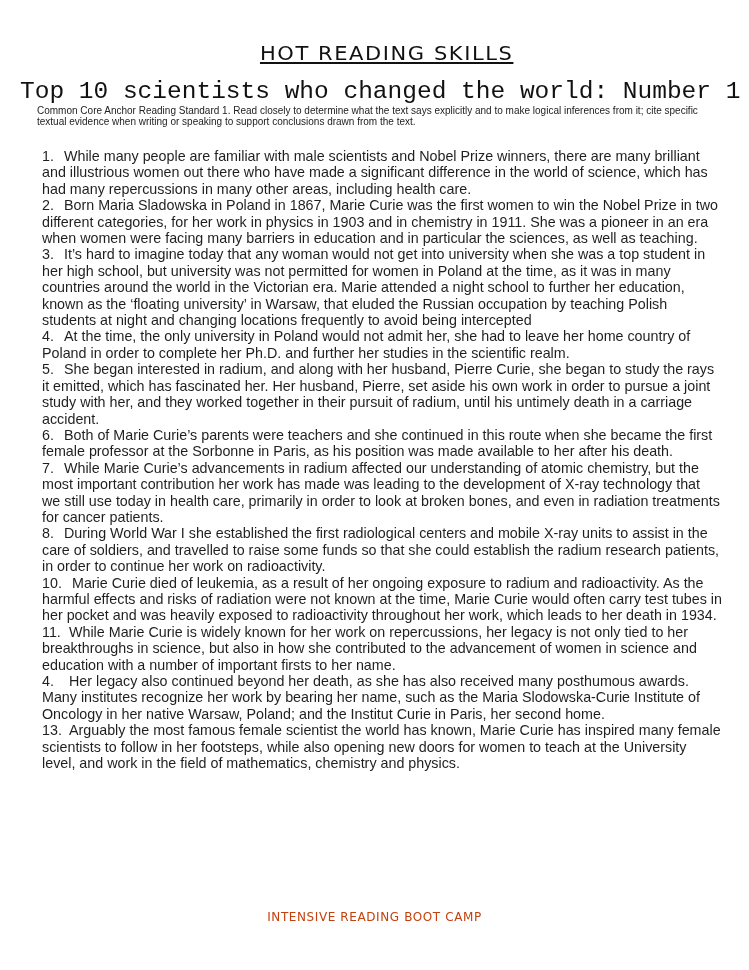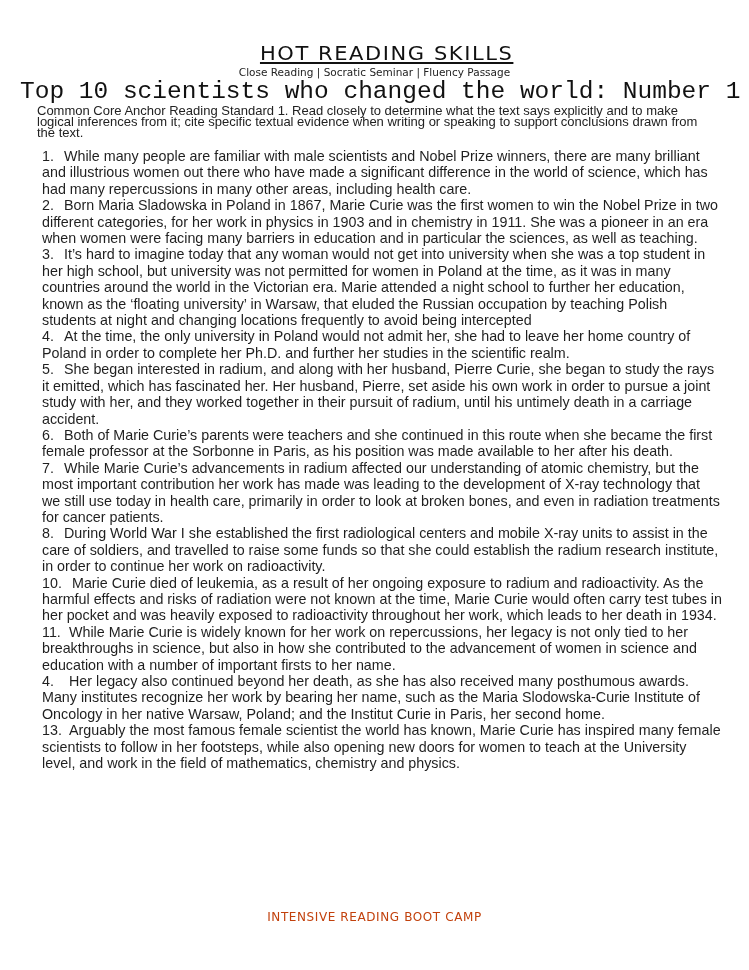--- a/index.html
+++ b/index.html
@@ -62,21 +62,21 @@
       color: #111;
       line-height: 28px;
       white-space: nowrap;
     }
     .standard {
       position: absolute;
       top: 105px;
       left: 37px;
       width: 680px;
       font-family: "Liberation Sans", sans-serif;
-      font-size: 13px;
+      font-size: 10px;
       color: #222;
       line-height: 11px;
     }
     .body-text {
       position: absolute;
       top: 148px;
       left: 42px;
       width: 680px;
       font-family: "Liberation Sans", sans-serif;
       font-size: 14.3px;
@@ -104,35 +104,34 @@
       color: #c2410c;
     }
   </style>
 </head>
 <body>
 
 <div class="page">
 
   <div class="brand-title"><span>HOT READING SKILLS</span></div>
 
-  <div class="brand-subtitle">Close Reading | Socratic Seminar | Fluency Passage</div>
 
   <div class="doc-title">Top 10 scientists who changed the world: Number 1 Marie Curie</div>
 
   <div class="standard">Common Core Anchor Reading Standard 1. Read closely to determine what the text says explicitly and to make logical inferences from it; cite specific textual evidence when writing or speaking to support conclusions drawn from the text.</div>
 
   <div class="body-text">
     <p class="para"><span class="para-num">1.</span><span>While many people are familiar with male scientists and Nobel Prize winners, there are many brilliant and illustrious women out there who have made a significant difference in the world of science, which has had many repercussions in many other areas, including health care.</span></p>
     <p class="para"><span class="para-num">2.</span><span>Born Maria Sladowska in Poland in 1867, Marie Curie was the first women to win the Nobel Prize in two different categories, for her work in physics in 1903 and in chemistry in 1911. She was a pioneer in an era when women were facing many barriers in education and in particular the sciences, as well as teaching.</span></p>
     <p class="para"><span class="para-num">3.</span><span>It’s hard to imagine today that any woman would not get into university when she was a top student in her high school, but university was not permitted for women in Poland at the time, as it was in many countries around the world in the Victorian era. Marie attended a night school to further her education, known as the ‘floating university’ in Warsaw, that eluded the Russian occupation by teaching Polish students at night and changing locations frequently to avoid being intercepted</span></p>
     <p class="para"><span class="para-num">4.</span><span>At the time, the only university in Poland would not admit her, she had to leave her home country of Poland in order to complete her Ph.D. and further her studies in the scientific realm.</span></p>
     <p class="para"><span class="para-num">5.</span><span>She began interested in radium, and along with her husband, Pierre Curie, she began to study the rays it emitted, which has fascinated her. Her husband, Pierre, set aside his own work in order to pursue a joint study with her, and they worked together in their pursuit of radium, until his untimely death in a carriage accident.</span></p>
     <p class="para"><span class="para-num">6.</span><span>Both of Marie Curie’s parents were teachers and she continued in this route when she became the first female professor at the Sorbonne in Paris, as his position was made available to her after his death.</span></p>
     <p class="para"><span class="para-num">7.</span><span>While Marie Curie’s advancements in radium affected our understanding of atomic chemistry, but the most important contribution her work has made was leading to the development of X-ray technology that we still use today in health care, primarily in order to look at broken bones, and even in radiation treatments for cancer patients.</span></p>
-    <p class="para"><span class="para-num">8.</span><span>During World War I she established the first radiological centers and mobile X-ray units to assist in the care of soldiers, and travelled to raise some funds so that she could establish the radium research institute, in order to continue her work on radioactivity.</span></p>
+    <p class="para"><span class="para-num">8.</span><span>During World War I she established the first radiological centers and mobile X-ray units to assist in the care of soldiers, and travelled to raise some funds so that she could establish the radium research patients, in order to continue her work on radioactivity.</span></p>
     <p class="para"><span class="para-num" style="width:30px">10.</span><span>Marie Curie died of leukemia, as a result of her ongoing exposure to radium and radioactivity. As the harmful effects and risks of radiation were not known at the time, Marie Curie would often carry test tubes in her pocket and was heavily exposed to radioactivity throughout her work, which leads to her death in 1934.</span></p>
     <p class="para"><span class="para-num" style="width:27px">11.</span><span>While Marie Curie is widely known for her work on repercussions, her legacy is not only tied to her breakthroughs in science, but also in how she contributed to the advancement of women in science and education with a number of important firsts to her name.</span></p>
     <p class="para"><span class="para-num" style="width:27px">4.</span><span>Her legacy also continued beyond her death, as she has also received many posthumous awards. Many institutes recognize her work by bearing her name, such as the Maria Slodowska-Curie Institute of Oncology in her native Warsaw, Poland; and the Institut Curie in Paris, her second home.</span></p>
     <p class="para"><span class="para-num" style="width:27px">13.</span><span>Arguably the most famous female scientist the world has known, Marie Curie has inspired many female scientists to follow in her footsteps, while also opening new doors for women to teach at the University level, and work in the field of mathematics, chemistry and physics.</span></p>
   </div>
 
   <div class="footer">INTENSIVE READING BOOT CAMP</div>
 
 </div>
 

